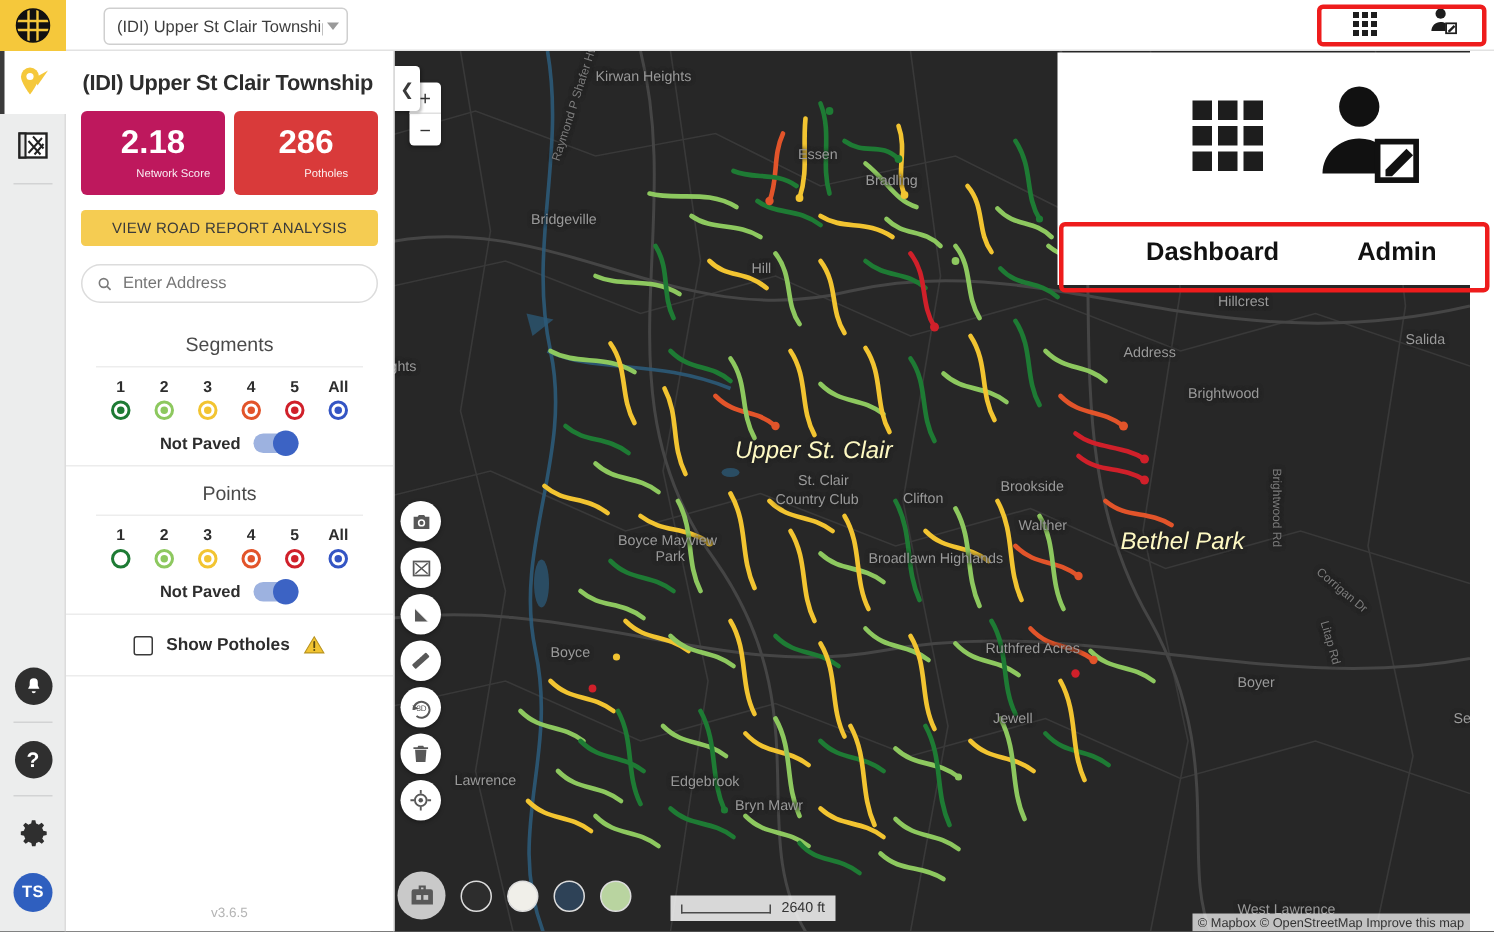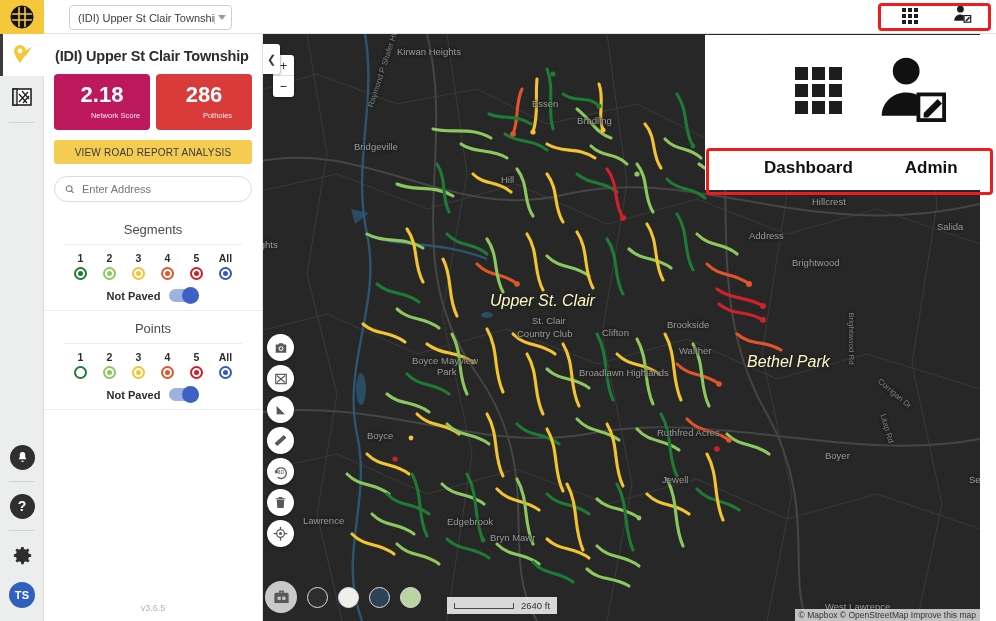--- a/index.html
+++ b/index.html
@@ -332,20 +332,29 @@
           </div>
         </div>
       <div class="tgl-row">
         <span class="lab">Not Paved</span>
         <div class="switch">
             <i></i>
           </div>
       </div>
     </div>
 
+    <div class="pothole">
+      <div class="cbx"></div>
+      <span class="lab">Show Potholes</span>
+      <svg width="15" height="14" viewBox="0 0 24 24">
+        <path d="M12 2.5L23 21H1z" fill="#F2C431" stroke="#b89320" stroke-width="1.2"></path>
+        <path d="M12 8.5v6" stroke="#5a4a10" stroke-width="2.1" stroke-linecap="round"></path>
+        <circle cx="12" cy="17.6" r="1.15" fill="#5a4a10"></circle>
+      </svg>
+    </div>
 
     <div class="ver">v3.6.5</div>
   </div>
 
   <div class="collapse">❮</div>
 
   <div class="map">
     <svg class="roads" viewBox="0 0 733 587" preserveAspectRatio="none">
       <g stroke="#3a3a3a" stroke-width="1.1" fill="none" opacity=".95">
         <path d="M0 60 L70 40 L150 70 L230 55 L300 90 L390 70 L470 110 L560 80 L650 120 L733 95"></path>

